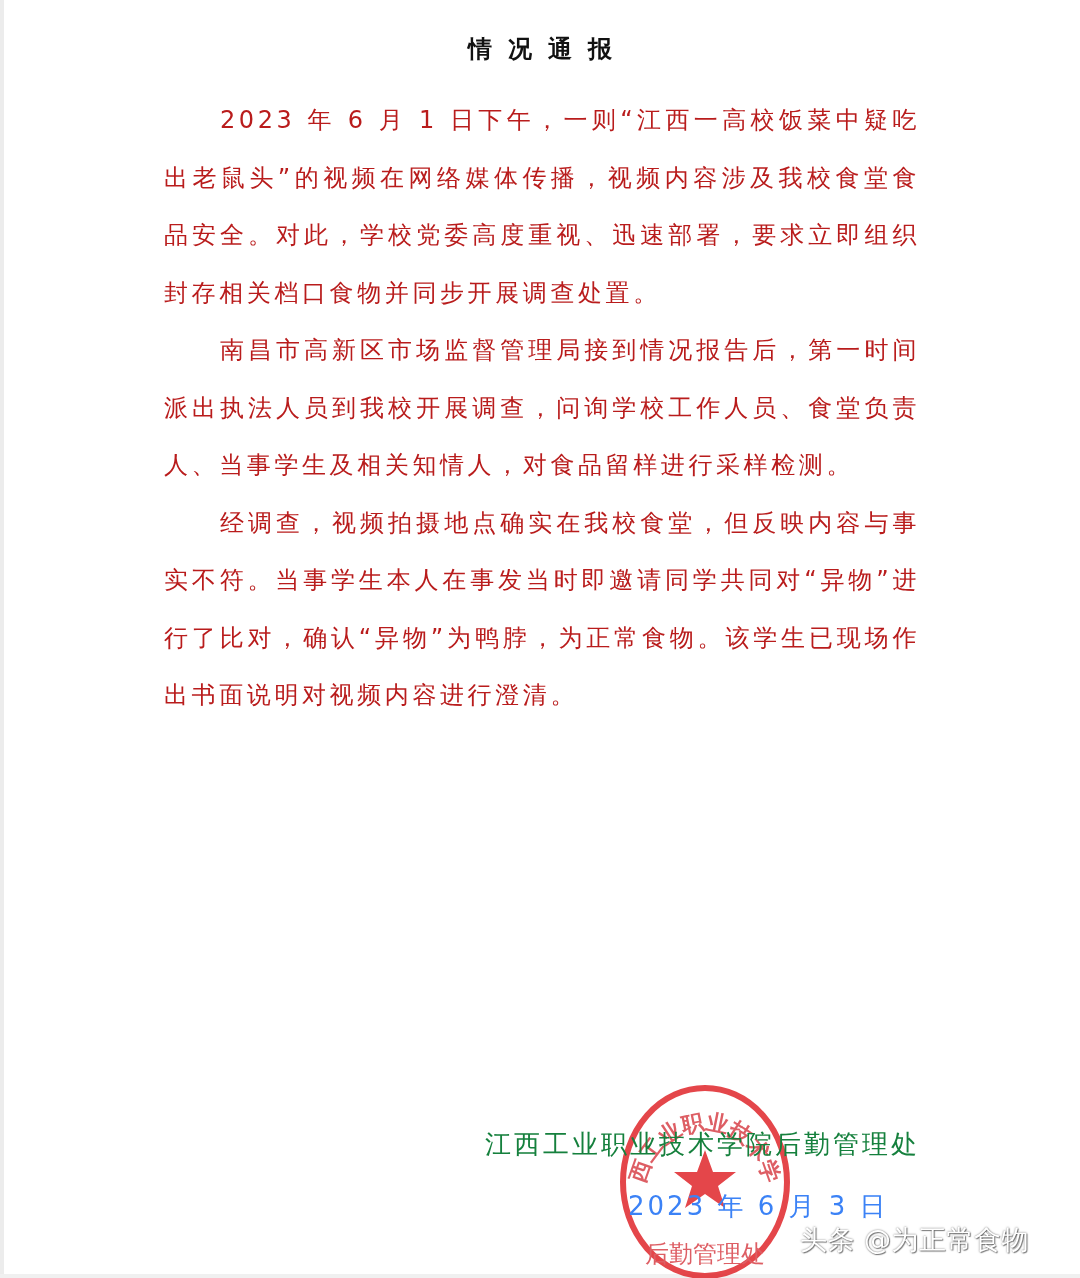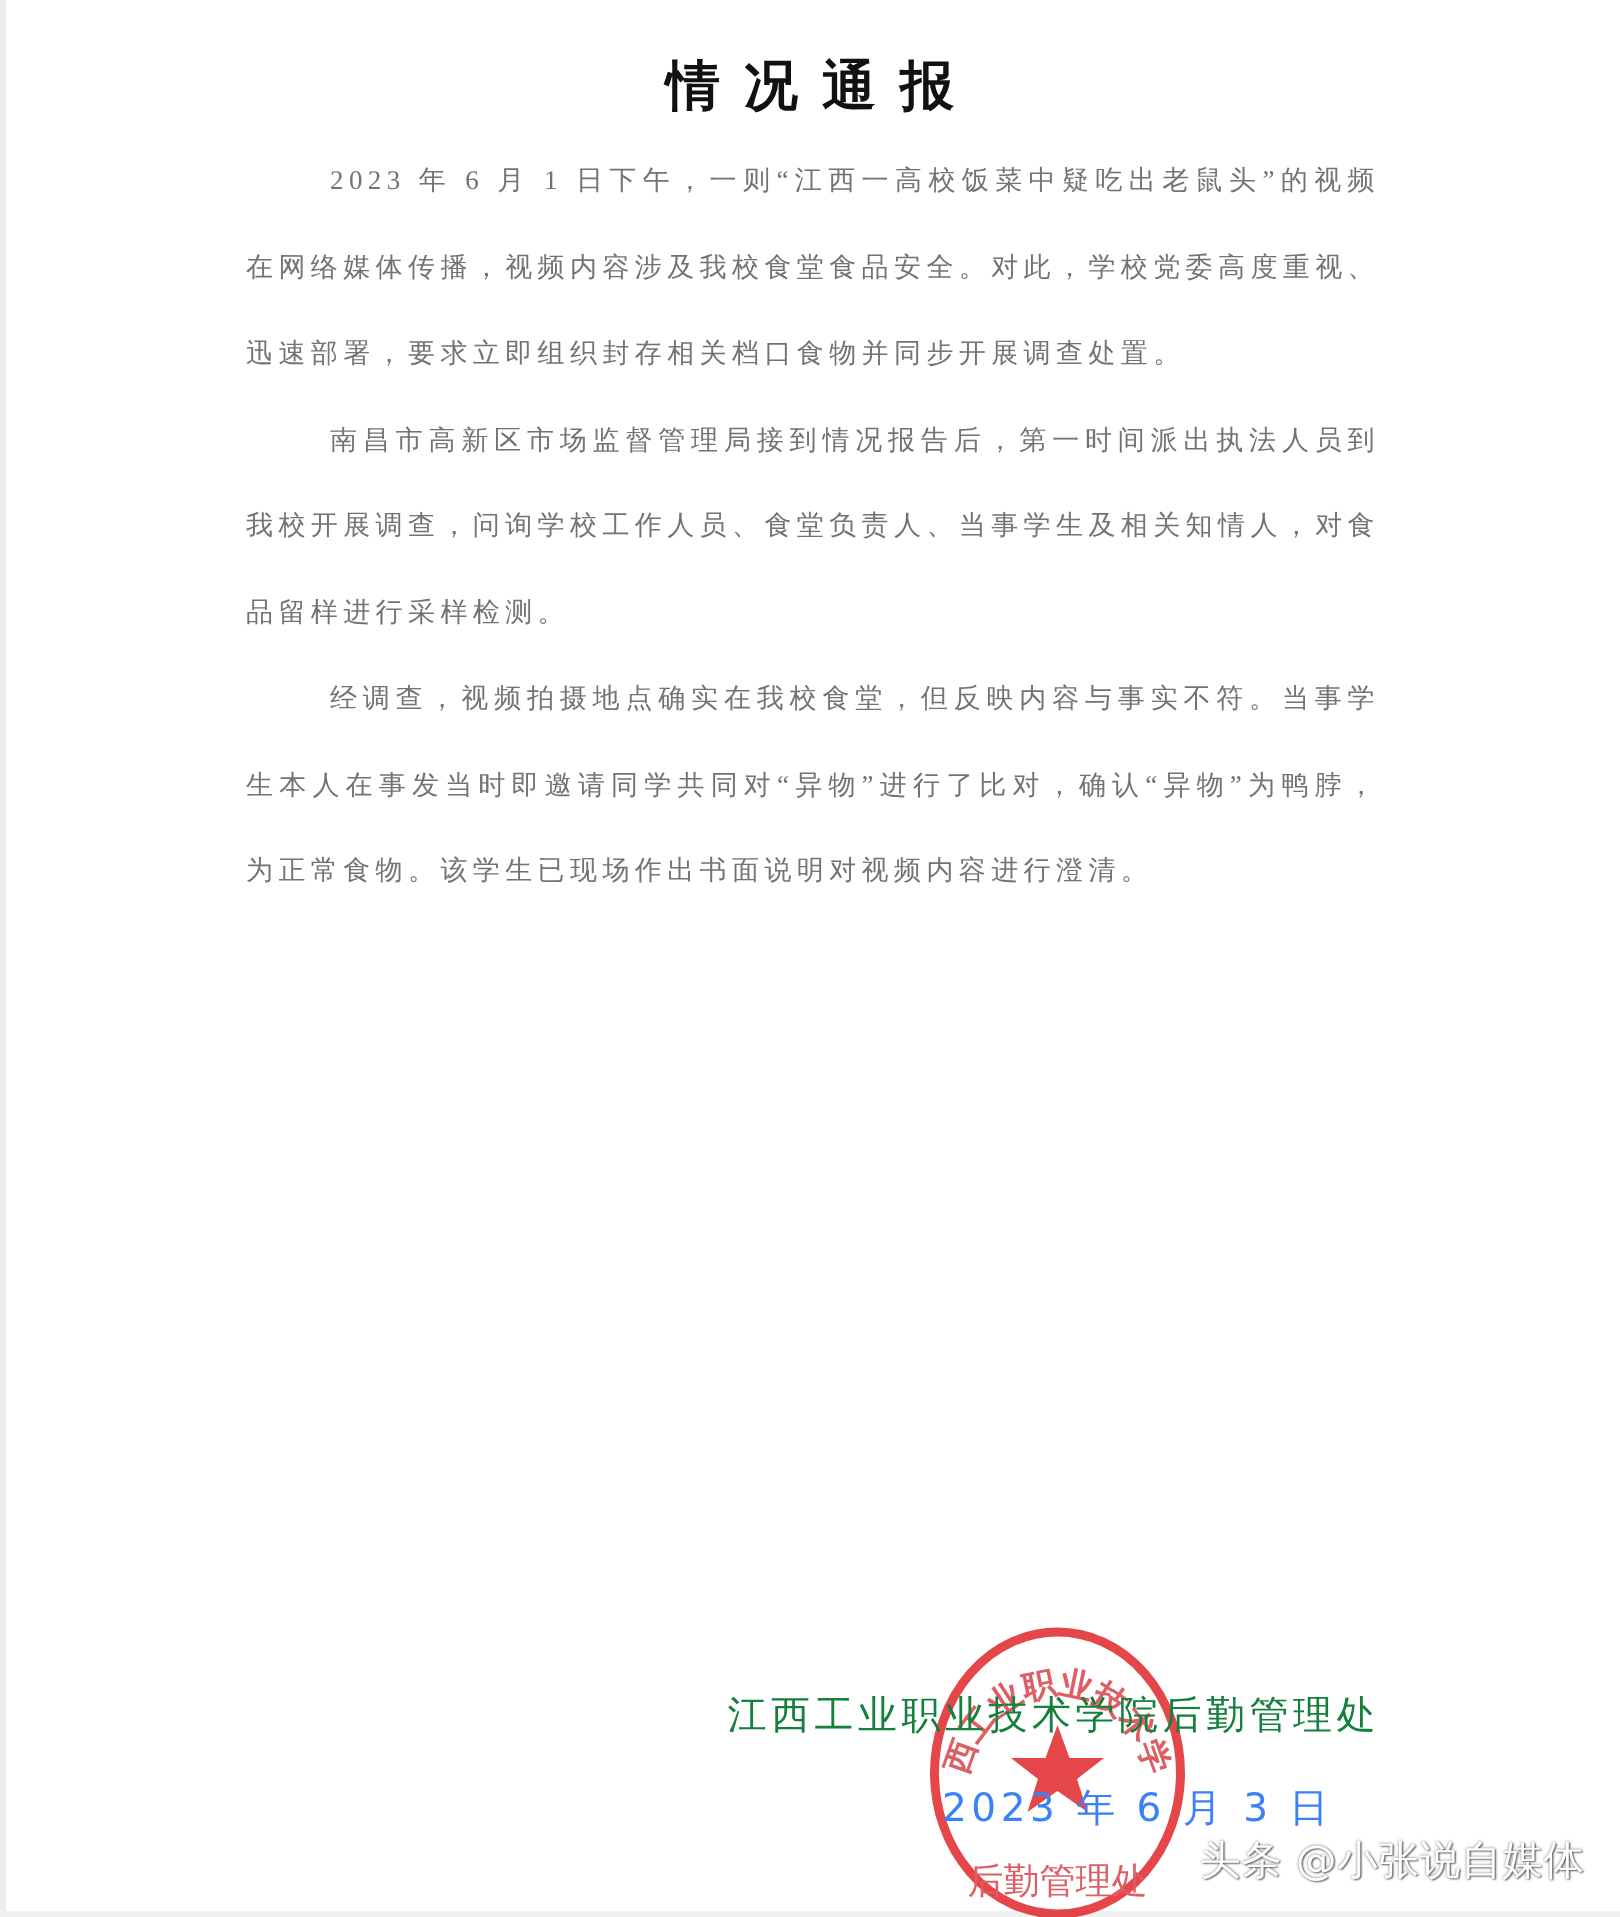--- a/index.html
+++ b/index.html
@@ -27,43 +27,42 @@
     height: 4px;
     background: #f0f0f0;
   }
   .title {
     position: absolute;
     top: 8px;
     left: 0;
     width: 1080px;
     text-align: center;
     font-family: "DejaVu Serif", "Liberation Serif", serif;
-    font-size: 36px;
+    font-size: 24px;
     font-weight: bold;
     letter-spacing: 16px;
     line-height: 50px;
     color: #111;
     padding-left: 16px;
     box-sizing: border-box;
   }
   .body-text {
     position: absolute;
     left: 164px;
     top: 92px;
     width: 756px;
   }
   .para {
     margin: 0;
-    font-size: 18px;
+    font-size: 24px;
     line-height: 57.5px;
     letter-spacing: 3.6px;
     text-indent: 56px;
     text-align: justify;
-    color: #737373;
-    font-family: Liberation Serif, serif;
+    color: #b91c1c;
   }
   .signature {
     position: absolute;
     right: 160px;
     top: 1124px;
     font-size: 26px;
     letter-spacing: 3px;
     color: #15803d;
     line-height: 40px;
     z-index: 3;
@@ -122,13 +121,13 @@
   <polygon points="90,78 98,100 121,100 103,114 110,136 90,122 70,136 77,114 59,100 82,100" fill="#e0262b"></polygon>
   <text font-size="22" fill="#d8434a" font-family="DejaVu Serif, serif" font-weight="bold">
     <textPath href="#arcTop" startOffset="50%" text-anchor="middle">江西工业职业技术学院</textPath>
   </text>
   <text x="90" y="190" font-size="24" fill="#d8434a" text-anchor="middle" font-family="DejaVu Serif, serif">后勤管理处</text>
 </svg>
 
 <div class="signature">江西工业职业技术学院后勤管理处</div>
 <div class="date">2023 年 6 月 3 日</div>
 
-<div class="watermark">头条 @小张说自媒体</div>
+<div class="watermark">头条 @为正常食物</div>
 
 </body></html>

